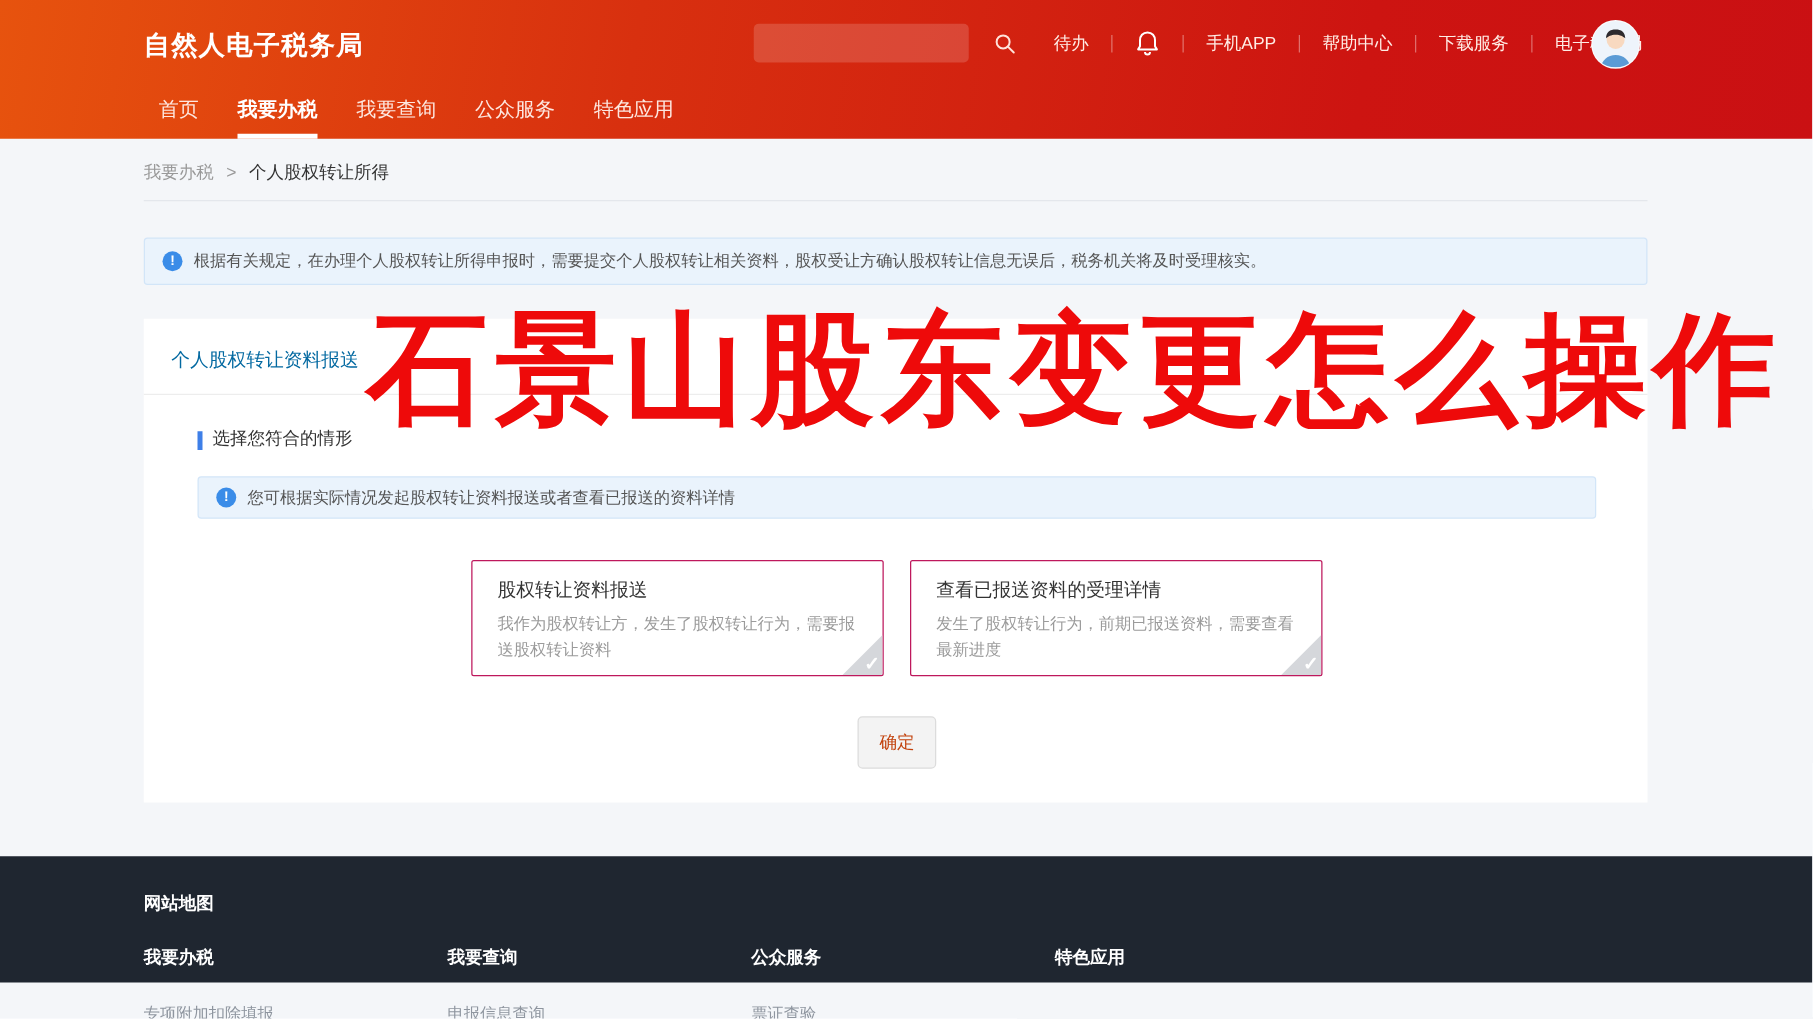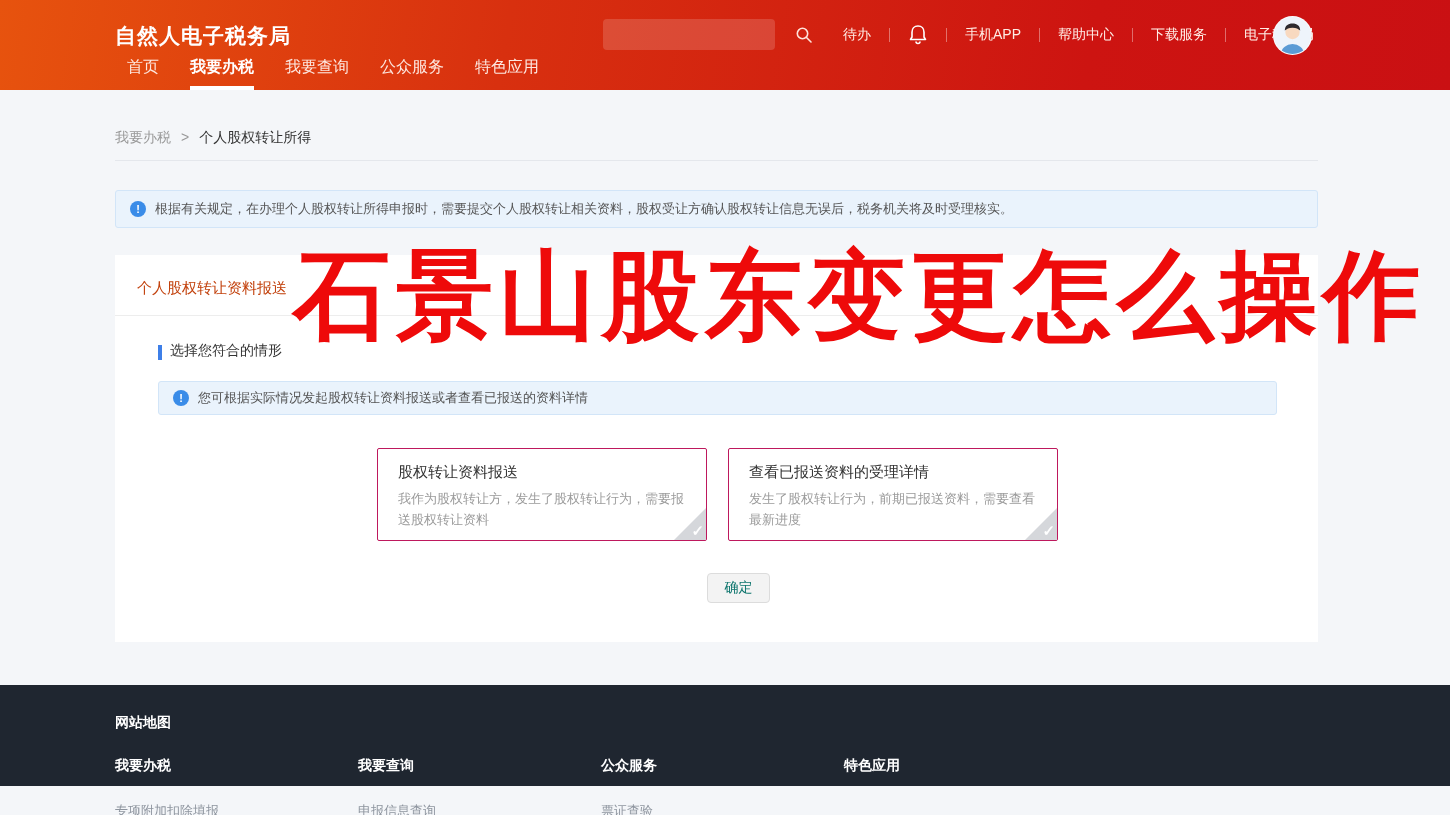--- a/index.html
+++ b/index.html
@@ -1,20 +1,20 @@
 <!DOCTYPE html>
 <html><head>
 <meta charset="utf-8">
 <style>
   * { margin:0; padding:0; box-sizing:border-box; }
   body { font-family:"Liberation Sans", sans-serif; }
   .page { position:relative; width:1450px; height:815px; overflow:hidden; background:#f4f6f9; }
 
   
-  .header { position:absolute; top:0; left:0; width:1450px; height:90px;
+  .header { position:absolute; top:0; left:0; width:1450px; height:111px;
             background:linear-gradient(100deg,#e7530e 0%,#d8300f 35%,#cd1411 75%,#ca1013 100%); }
   .brand { position:absolute; left:115px; top:22px; font-size:21px; font-weight:bold; color:#fff; letter-spacing:1px; }
   .searchbox { position:absolute; left:603px; top:19px; width:172px; height:31px;
                background:rgba(255,255,255,0.16); border-radius:4px; display:flex; align-items:center; }
   .searchbox input { flex:1; height:100%; background:transparent; border:none; outline:none;
                      color:#fff; font-size:13px; padding:0 8px; font-family:"Liberation Sans",sans-serif; }
   .search-ico { width:26px; height:26px; display:flex; align-items:center; justify-content:center; cursor:pointer; margin-right:2px; }
   .hdr-right { position:absolute; right:118px; top:21px; height:28px; display:flex; align-items:center; color:#ffece5; font-size:14px; }
   .hdr-link { padding:0 18px; cursor:pointer; white-space:nowrap; }
   .hdr-sep { width:1px; height:14px; background:rgba(255,255,255,0.38); }
@@ -34,39 +34,39 @@
   
   .banner { position:absolute; background:#eaf3fc; border:1px solid #d2e5f8; border-radius:3px;
             display:flex; align-items:center; font-size:13px; color:#555; }
   .banner-outer { left:115px; top:190px; width:1203px; height:38px; }
   .info-ico { width:16px; height:16px; border-radius:50%; background:#3a8ce8; color:#fff; font-size:11px;
               font-weight:bold; display:inline-flex; align-items:center; justify-content:center;
               margin:0 9px 0 14px; flex:0 0 16px; }
 
   
   .card { position:absolute; left:115px; top:255px; width:1203px; height:387px; background:#fff; }
-  .card-title { position:absolute; left:22px; top:24px; font-size:15px; color:#c2410c; }
+  .card-title { position:absolute; left:22px; top:24px; font-size:15px; color:#0369a1; }
   .card-divider { position:absolute; left:0; top:60px; width:100%; height:1px; background:#ededed; }
   .section-label { position:absolute; left:43px; top:87px; font-size:14px; color:#333; display:flex; align-items:flex-end; }
   .blue-bar { display:inline-block; width:4px; height:15px; background:#3e7fe8; margin-right:8px; }
   .banner-inner { position:absolute; left:43px; top:126px; width:1119px; height:34px; }
 
   .options { position:absolute; left:0; top:193px; width:100%; }
   .opt-card { position:absolute; top:0; width:330px; height:93px; background:#fff; border:1px solid #be185d;
               border-radius:2px; cursor:pointer; overflow:hidden; }
   .opt-card.c1 { left:262px; } .opt-card.c2 { left:613px; }
   .opt-title { margin:14px 20px 6px 20px; font-size:15px; color:#333; }
   .opt-desc  { margin:0 20px; font-size:13px; color:#9b9b9b; line-height:21px; }
   .corner { position:absolute; right:0; bottom:0; width:0; height:0;
             border-bottom:32px solid #d5d7db; border-left:32px solid transparent; }
   .corner-check { position:absolute; right:2px; bottom:0px; color:#fff; font-size:15px; font-weight:bold; }
 
-  .confirm-btn { position:absolute; left:571px; top:318px; width:63px; height:30px; background:#f3f3f3;
-                 border:1px solid #dcdcdc; border-radius:4px; font-size:14px; color:#0f766e;
-                 cursor:pointer; font-family:"Liberation Sans",sans-serif;margin-left:21px; }
+  .confirm-btn { position:absolute; left:571px; top:318px; width:63px; height:42px; background:#f3f3f3;
+                 border:1px solid #dcdcdc; border-radius:4px; font-size:14px; color:#c2410c;
+                 cursor:pointer; font-family:"Liberation Sans",sans-serif; }
 
   
   .overlay-text { position:absolute; left:293px; top:243px; font-size:97px; font-weight:900;
                   color:#ee0a0a; white-space:nowrap; letter-spacing:6px; z-index:50; line-height:1.1;
                   font-family:"Liberation Sans",sans-serif; pointer-events:none; }
 
   
   .footer { position:absolute; left:0; top:685px; width:1450px; height:101px; background:#1f2630; color:#fff; }
   .sitemap { position:absolute; left:115px; top:29px; font-size:14px; font-weight:bold; }
   .fcols { position:absolute; left:115px; top:72px; display:flex; }

